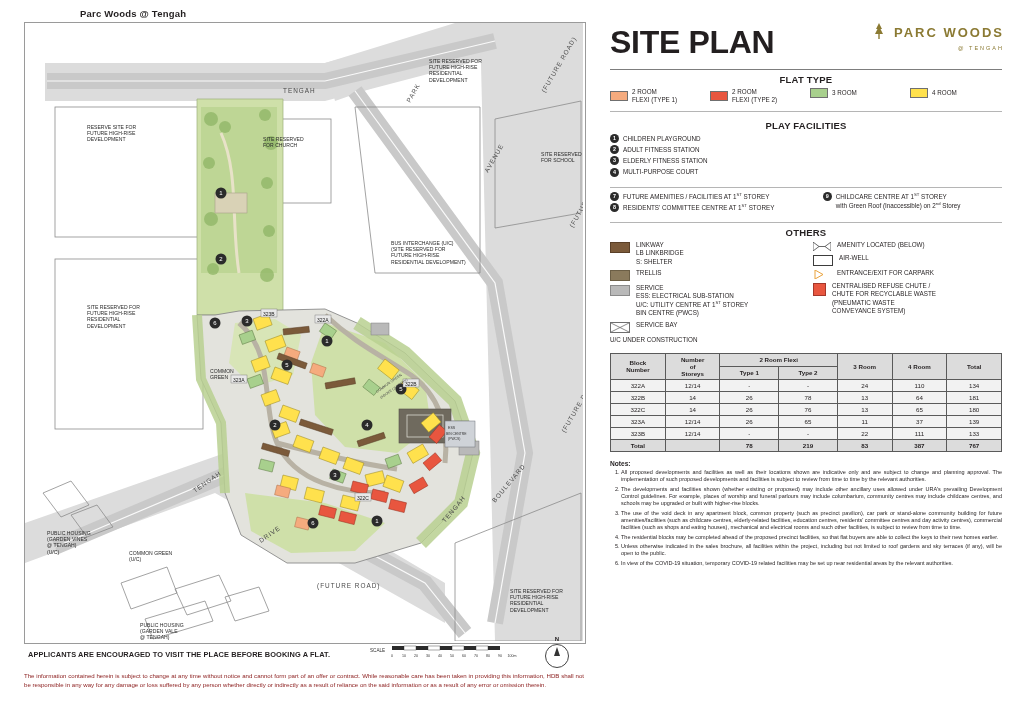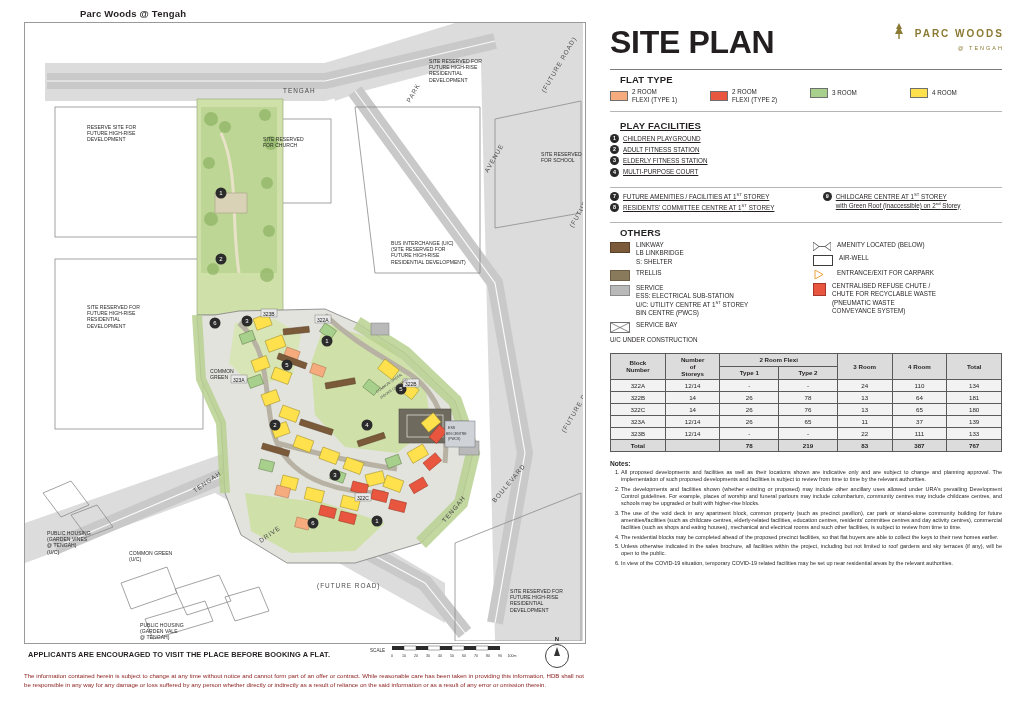--- a/index.html
+++ b/index.html
@@ -114,21 +114,21 @@
     margin: 6px 0 0 0;
   }
   .brand {
     position: absolute;
     right: 20px;
     top: 22px;
     text-align: right;
     color: #7a6a2a;
   }
   .brand .brand-name {
-    font-size: 10px;
+    font-size: 13px;
     font-weight: bold;
     letter-spacing: 2px;
     color: #8b7a33;
   }
   .brand .brand-sub {
     font-size: 5.5px;
     letter-spacing: 2px;
     color: #8b7a33;
     margin-top: 1px;
   }
@@ -141,27 +141,27 @@
   .rule {
     border: 0;
     border-top: 1px solid #7d7d7d;
     margin: 8px 0 4px 0;
   }
   .rule.thin { border-top: 1px solid #b5b5b5; }
 
   .sec-head {
     font-size: 9.5px;
     font-weight: bold;
-    margin: 4px 0 3px 10px;
+    margin: 4px 0 3px 0;
     letter-spacing: .2px;
+    text-align: center;
   }
   .two-col {
     display: flex;
     gap: 12px;
-    text-decoration: underline;
   }
   .col { flex: 1; }
   .swatch {
     width: 16px;
     height: 8px;
     border: .5px solid #6f6f6f;
     flex: 0 0 auto;
   }
   .flat-types {
     display: flex;

